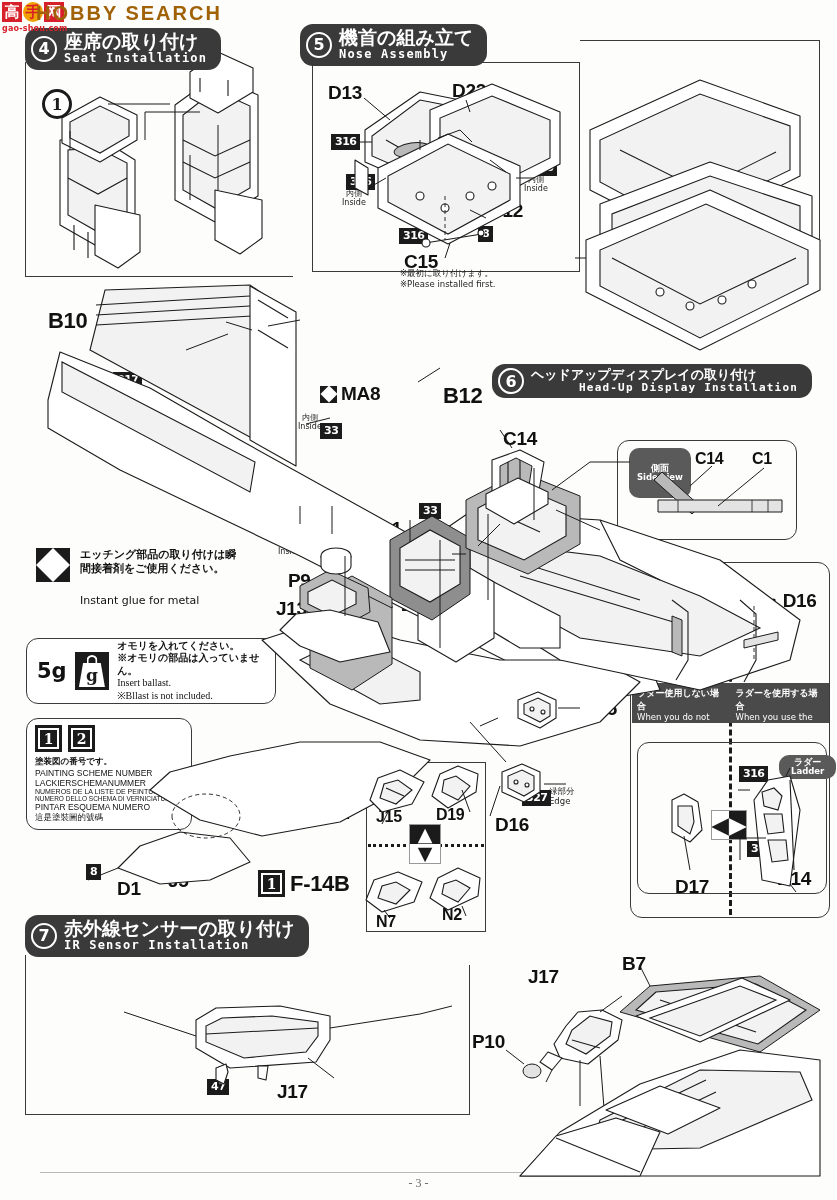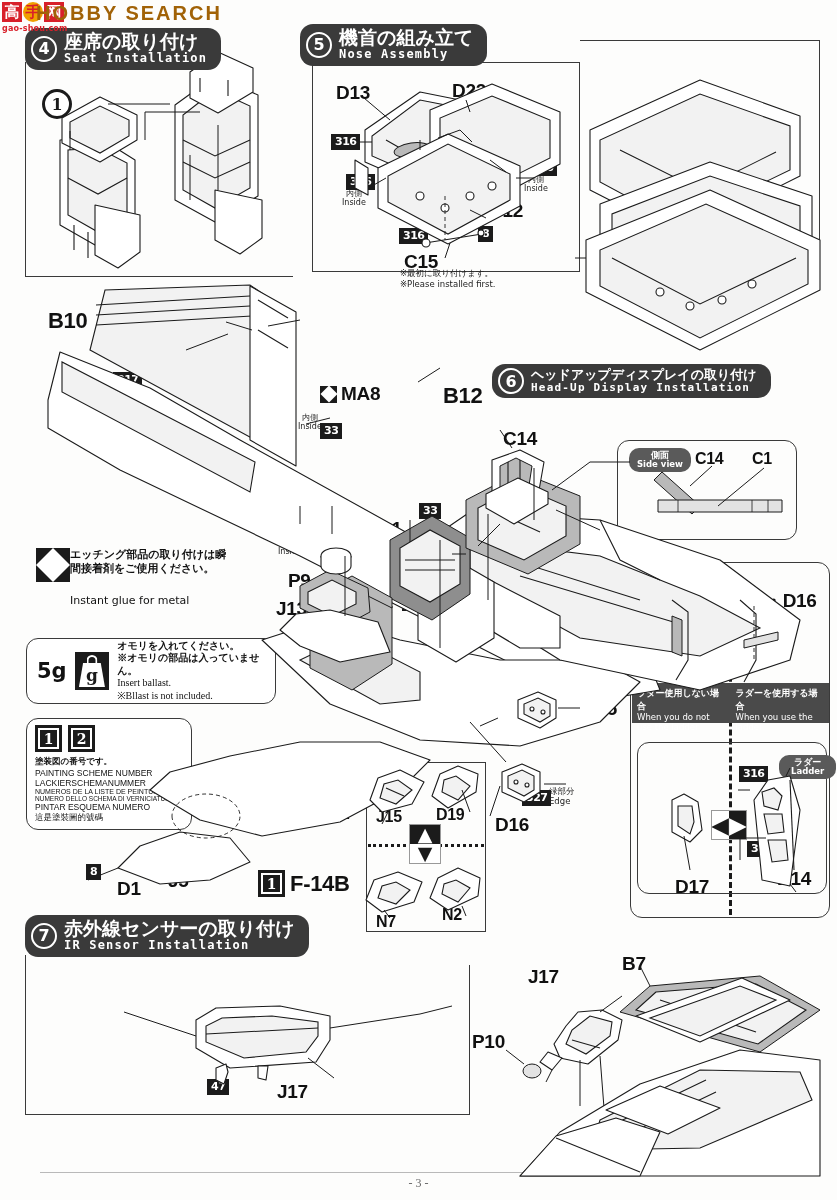--- a/index.html
+++ b/index.html
@@ -231,21 +231,21 @@
     background: #fff;
     font-family: "DejaVu Serif", serif;
   }
 
   
   .mini-tag {
     position: absolute;
     background: #5a5a5a;
     color: #fff;
     border-radius: 10px;
-    padding: 2px 8px;
+    padding: 15px 8px;
     text-align: center;
     font-family: "DejaVu Sans", sans-serif;
     line-height: 1.15;
   }
   .mini-tag .jp { font-size: 9px; font-weight: bold; }
   .mini-tag .en { font-size: 8.5px; font-weight: bold; }
 
   
   .dark-band {
     position: absolute;
@@ -606,21 +606,21 @@
     <div class="step-num">5</div>
     <div>
       <div class="step-text-jp">機首の組み立て</div>
       <div class="step-text-en">Nose Assembly</div>
     </div>
   </div>
 
   <div class="panel thin" style="left:312px; top:62px; width:268px; height:210px;"></div>
   <div class="panel thin" style="left:580px; top:40px; width:240px; height:230px; border-left:none; border-bottom:none;"></div>
 
-  <div class="plabel" style="left:336px; top:82px;">D13</div>
+  <div class="plabel" style="left:328px; top:82px;">D13</div>
   <div class="plabel" style="left:452px; top:80px;">D22</div>
   <div class="plabel" style="left:489px; top:200px;">D12</div>
   <div class="plabel" style="left:404px; top:251px;">C15</div>
 
   <div class="chip w3" style="left:331px; top:134px;">316</div>
   <div class="chip w3" style="left:346px; top:174px;">316</div>
   <div class="inside-tag" style="left:342px; top:189px;">
     <div>内側</div>
     <div>Inside</div>
   </div>
@@ -676,21 +676,21 @@
   <div class="chip" style="left:293px; top:621px;">55</div>
 
   <div class="chip" style="left:86px; top:864px;">8</div>
   <div class="plabel" style="left:117px; top:878px;">D1</div>
   <div class="plabel" style="left:168px; top:870px;">J5</div>
 
   <div class="step-header" style="left:492px; top:364px;">
     <div class="step-num">6</div>
     <div>
       <div class="step-text-jp" style="font-size:13px;">ヘッドアップディスプレイの取り付け</div>
-      <div class="step-text-en" style="font-size:11px;">Head-Up Display Installation</div>
+      <div class="step-text-en" style="font-size:11px;margin-left:48px;">Head-Up Display Installation</div>
     </div>
   </div>
 
   <div class="plabel" style="left:503px; top:428px;">C14</div>
   <div class="plabel" style="left:575px; top:534px;">C1</div>
 
   <div class="panel round" style="left:617px; top:440px; width:180px; height:100px;"></div>
   <div class="mini-tag" style="left:629px; top:448px;">
     <div class="jp">側面</div>
     <div class="en">Side view</div>
@@ -756,21 +756,21 @@
 
   <div class="mini-tag" style="left:779px; top:755px; padding:2px 12px;">
     <div class="jp">ラダー</div>
     <div class="en">Ladder</div>
   </div>
   <div class="chip w3" style="left:739px; top:766px;">316</div>
   <div class="chip w3" style="left:747px; top:841px;">327</div>
   <div class="plabel" style="left:675px; top:869px;margin-top:7px;">D17</div>
   <div class="plabel" style="left:777px; top:868px;">D14</div>
 
-  <div style="position:absolute; left:36px; top:548px; display:flex; align-items:flex-start; ">
+  <div style="position:absolute; left:36px; top:548px; display:flex; align-items:flex-start; gap:10px;">
     <div class="diamond-mark"></div>
     <div class="note-text" style="font-size:11px;">
       <div style="font-weight:bold;">エッチング部品の取り付けは瞬</div>
       <div style="font-weight:bold;">間接着剤をご使用ください。</div>
       <div style="margin-top:18px;">Instant glue for metal</div>
     </div>
   </div>
 
   <div class="note-box" style="left:26px; top:638px; width:250px; height:66px; padding:0 10px; gap:8px;">
     <div style="font-size:21px; font-weight:bold; font-family:'DejaVu Sans',sans-serif;">5g</div>

